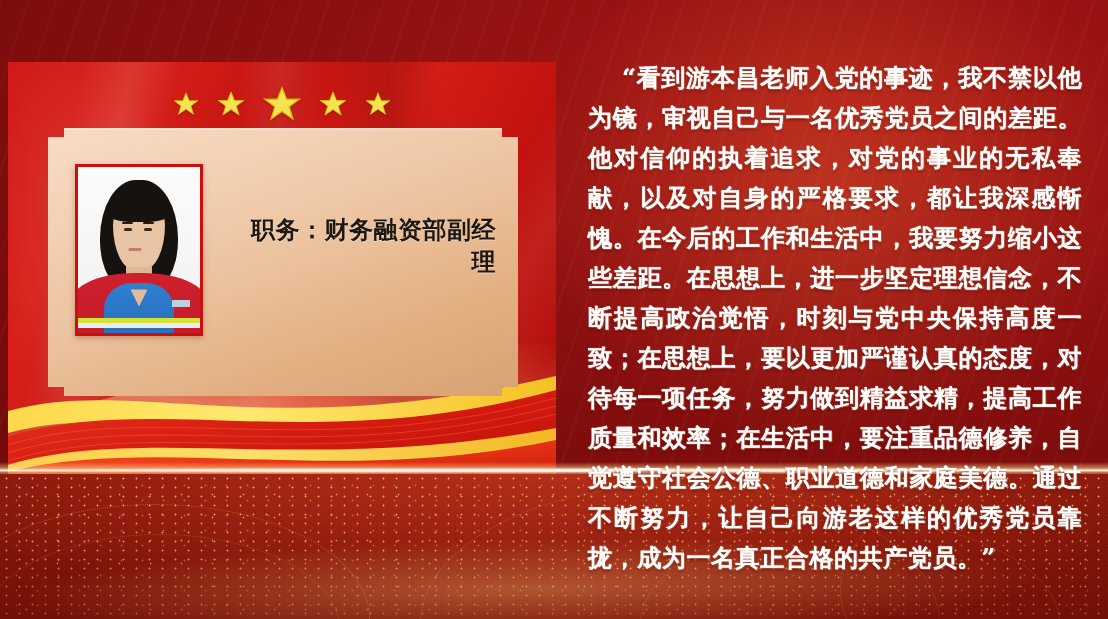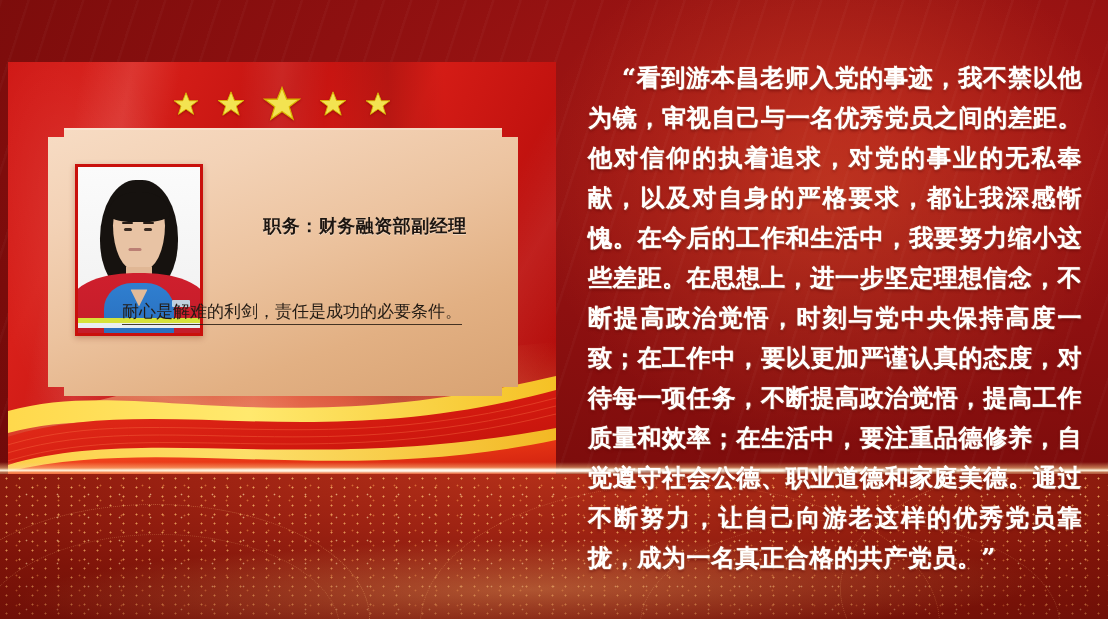--- a/index.html
+++ b/index.html
@@ -217,23 +217,23 @@
     position:absolute; left:186px; top:36px; width:262px;
     text-align:center;
     font-family:"DejaVu Serif","Liberation Serif",serif;
     font-weight:700; font-size:34px; letter-spacing:16px;
     color:#17120e; text-indent:16px;
     text-shadow:0 1px 0 rgba(255,255,255,.45);
     white-space:pre;
   }
   .role{
     position:absolute; left:186px; top:86px; width:262px;
-    text-align:center;
+    text-align:right;
     font-family:Liberation Serif, serif;
-    font-weight:700; font-size:18px; letter-spacing:.5px;
+    font-weight:700; font-size:24px; letter-spacing:.5px;
     color:#1d1611;
     text-shadow:0 1px 0 rgba(255,255,255,.4);
   }
   .motto{
     position:absolute; left:40px; top:166px; width:404px;
     font-family:"DejaVu Sans","Liberation Sans",sans-serif;
     font-size:17px; line-height:35px; color:#231b14;
     text-indent:34px;
     text-decoration:underline;
     text-decoration-color:rgba(40,28,18,.85);
@@ -355,26 +355,25 @@
           <div class="ph-collar-v"></div>
           <div class="ph-stripe y"></div>
           <div class="ph-stripe w"></div>
           <div class="ph-badge"></div>
         </div>
       </div>
 
 
       <div class="role">职务：财务融资部副经理</div>
 
-      <div class="motto">耐心是解难的利剑，责任是成功的必要条件。</div>
 
     </div>
   </div>
 
-  <div class="quote">“看到游本昌老师入党的事迹，我不禁以他为镜，审视自己与一名优秀党员之间的差距。他对信仰的执着追求，对党的事业的无私奉献，以及对自身的严格要求，都让我深感惭愧。在今后的工作和生活中，我要努力缩小这些差距。在思想上，进一步坚定理想信念，不断提高政治觉悟，时刻与党中央保持高度一致；在工作中，要以更加严谨认真的态度，对待每一项任务，不断提高政治觉悟，提高工作质量和效率；在生活中，要注重品德修养，自觉遵守社会公德、职业道德和家庭美德。通过不断努力，让自己向游老这样的优秀党员靠拢，成为一名真正合格的共产党员。”</div>
+  <div class="quote">“看到游本昌老师入党的事迹，我不禁以他为镜，审视自己与一名优秀党员之间的差距。他对信仰的执着追求，对党的事业的无私奉献，以及对自身的严格要求，都让我深感惭愧。在今后的工作和生活中，我要努力缩小这些差距。在思想上，进一步坚定理想信念，不断提高政治觉悟，时刻与党中央保持高度一致；在思想上，要以更加严谨认真的态度，对待每一项任务，努力做到精益求精，提高工作质量和效率；在生活中，要注重品德修养，自觉遵守社会公德、职业道德和家庭美德。通过不断努力，让自己向游老这样的优秀党员靠拢，成为一名真正合格的共产党员。”</div>
 
   <div class="horizon"></div>
   <div class="horizon-core"></div>
   <div class="particles">
     <div class="swirl sw1"></div>
     <div class="swirl sw2"></div>
     <div class="swirl sw3"></div>
     <div class="swirl sw4"></div>
     <div class="swirl sw5"></div>
   </div>

